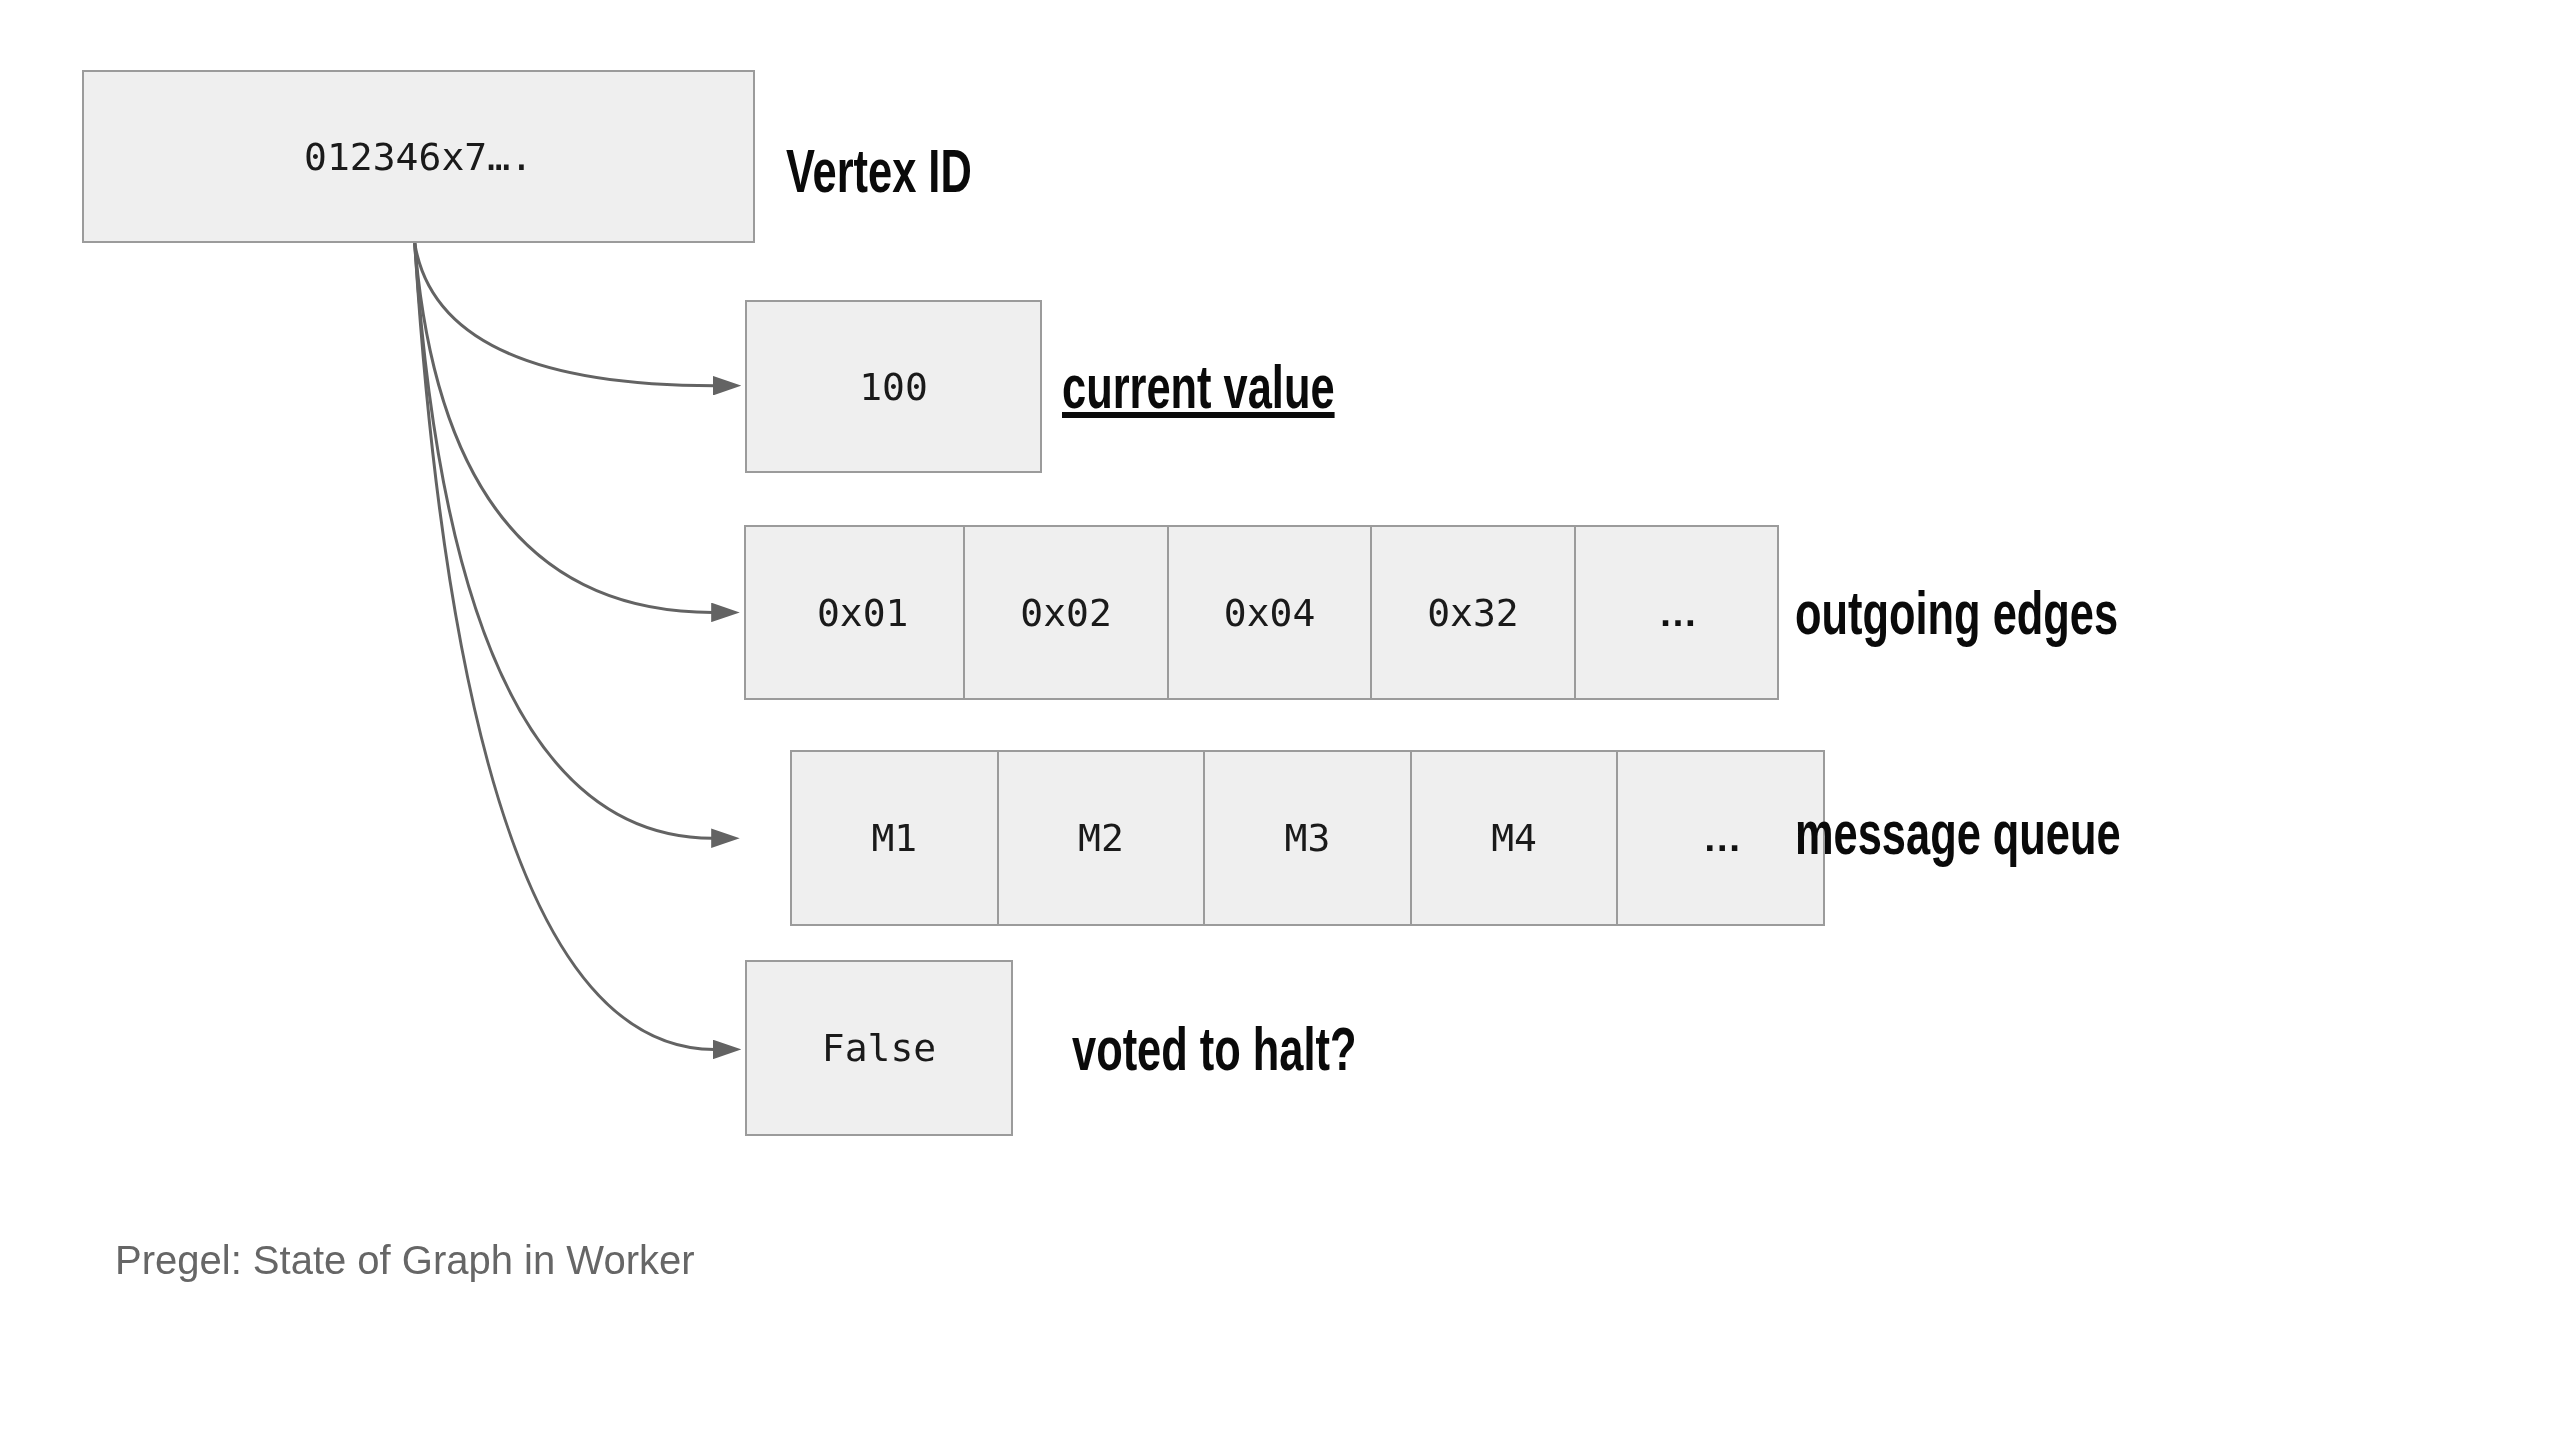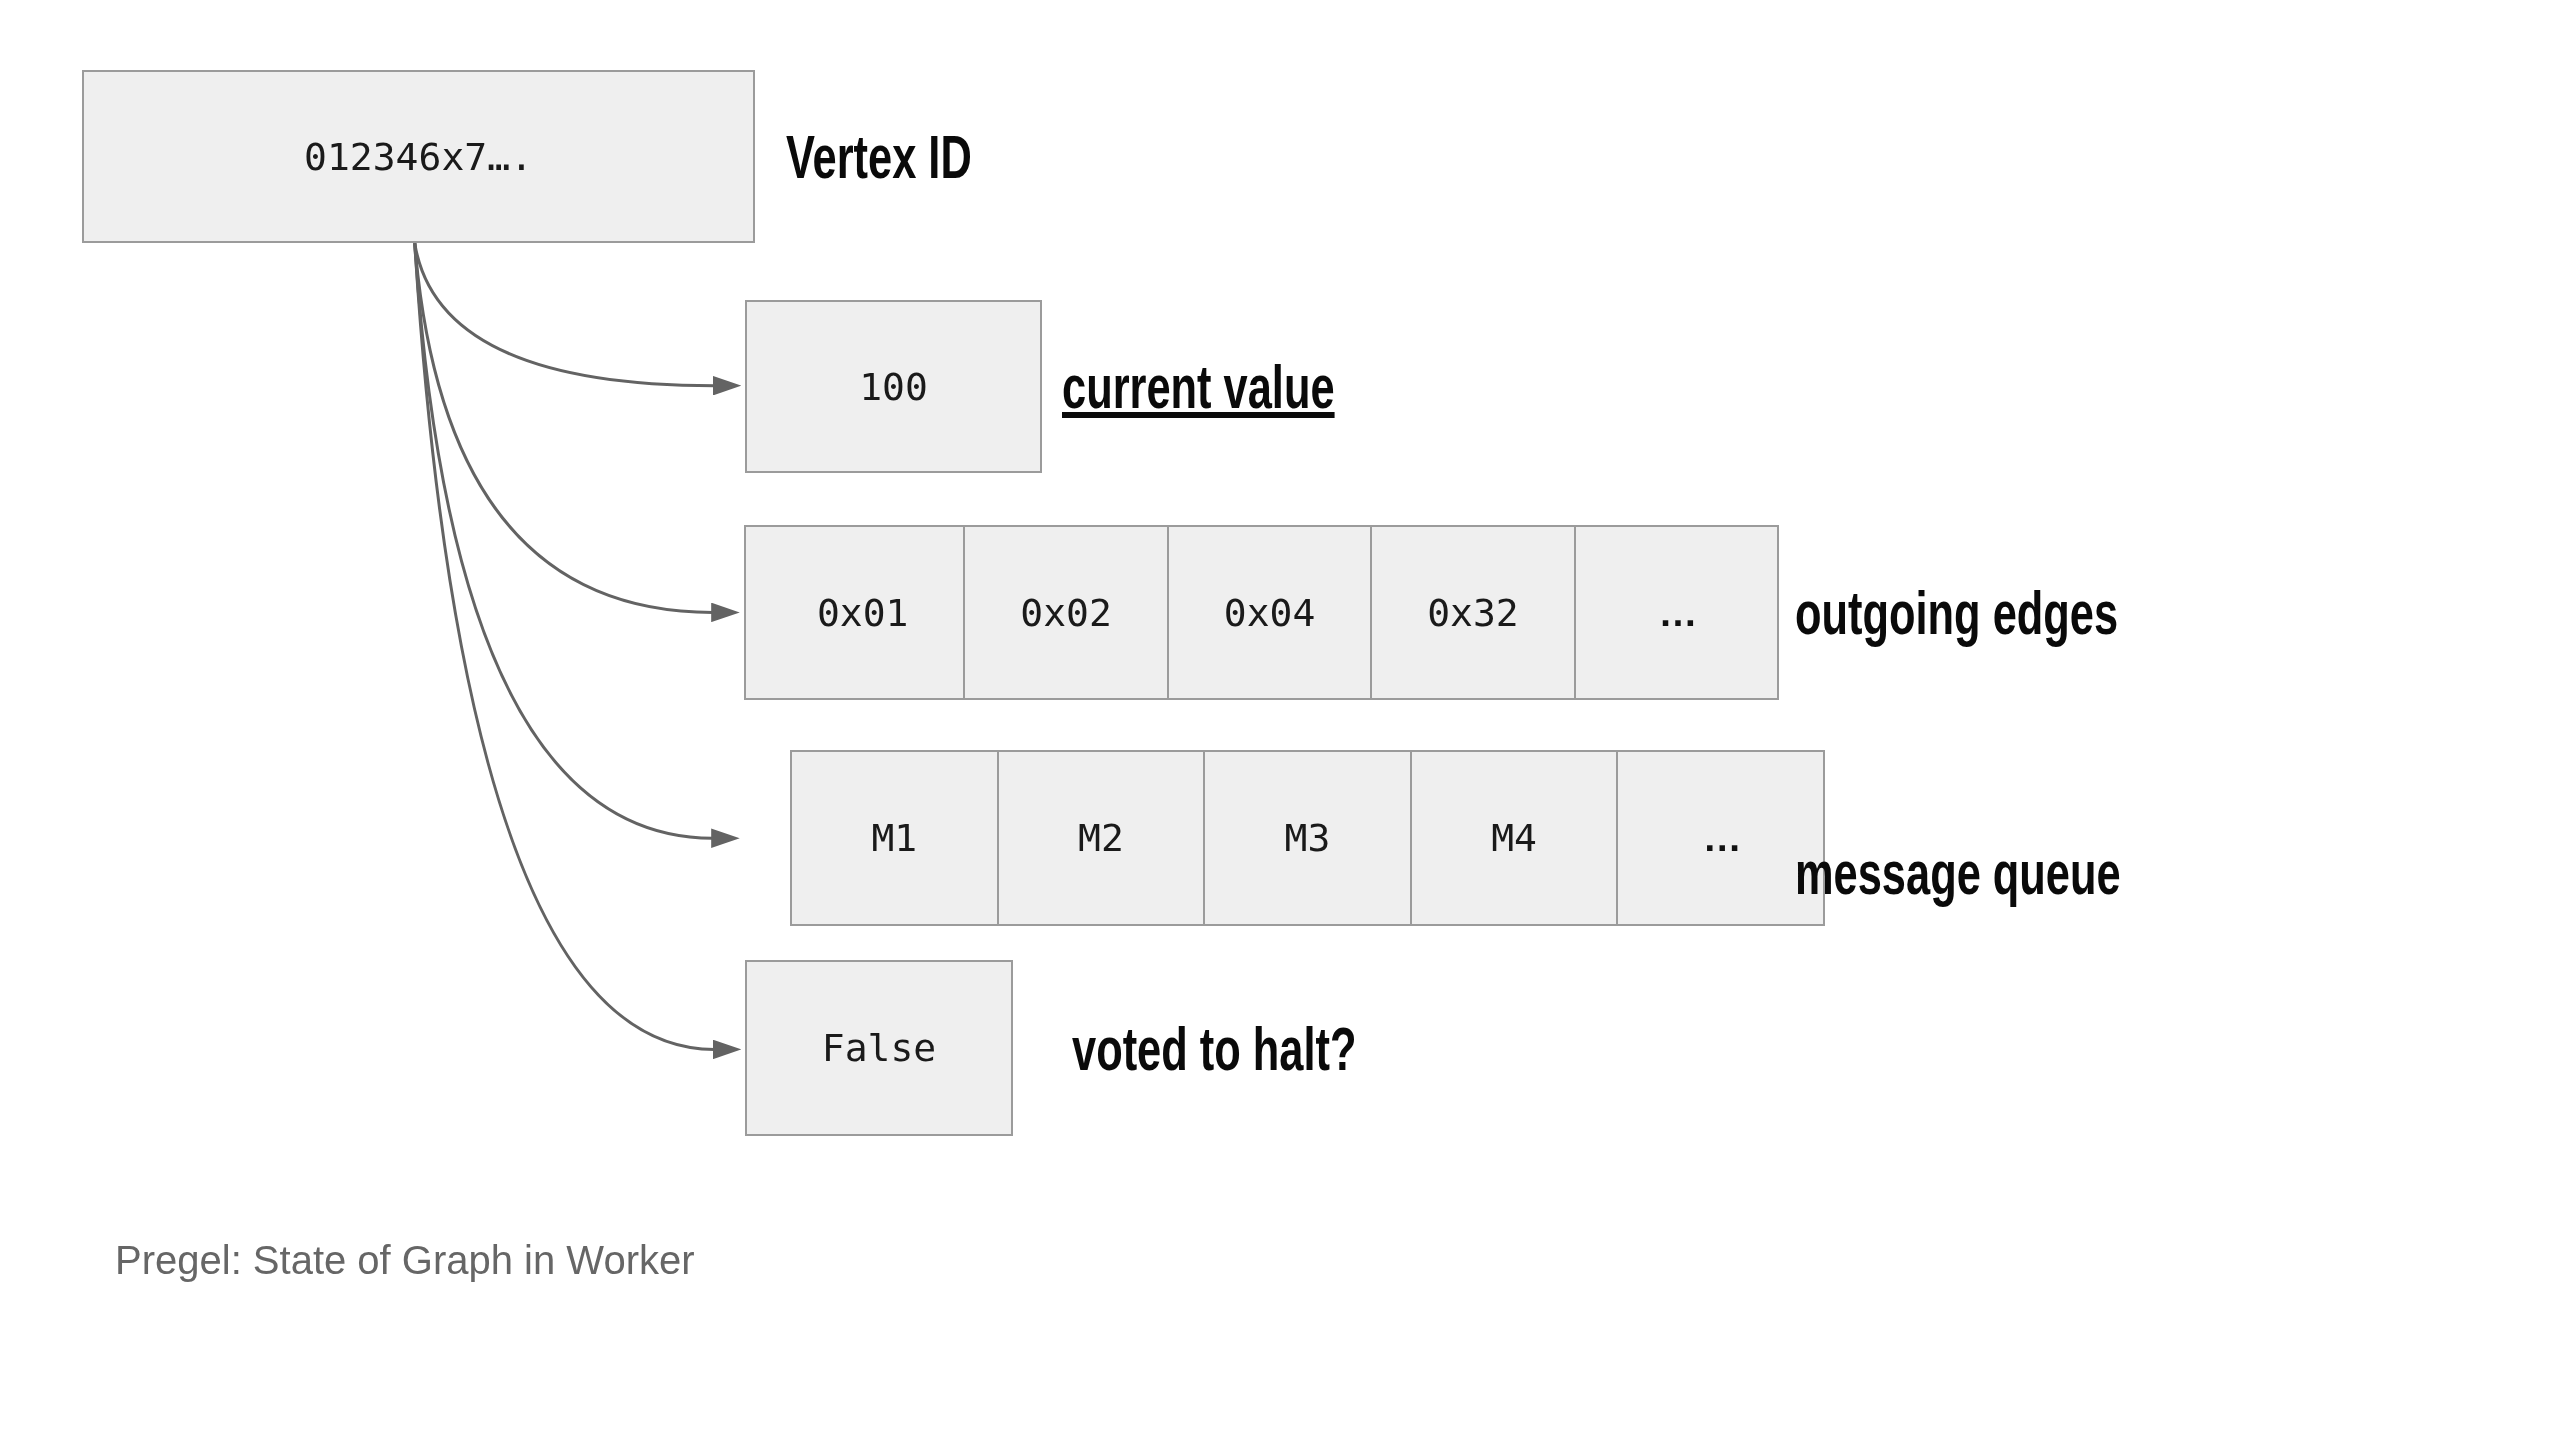--- a/index.html
+++ b/index.html
@@ -53,27 +53,27 @@
     font-weight:bold;font-size:62px;white-space:nowrap;
     transform:scaleX(0.70);transform-origin:left center;
   }
   .caption{
     position:absolute;left:115px;top:1238px;
     font-size:40px;color:var(--caption-text);white-space:nowrap;
   }
 
   
   .vertex-box{left:82px;top:70px;width:673px;height:173px;}
-  .vertex-label{left:786px;top:70px;height:173px;}
+  .vertex-label{left:786px;top:84px;height:173px;}
   .cv-box{left:745px;top:300px;width:297px;height:173px;}
   .cv-label{left:1062px;top:300px;height:173px;text-decoration:underline;}
   .oe-row{left:744px;top:525px;width:1035px;height:175px;padding-left:16px;}
   .oe-label{left:1795px;top:525px;height:175px;}
   .mq-row{left:744px;top:750px;width:1035px;height:176px;margin-left:46px;}
-  .mq-label{left:1795px;top:784px;height:176px;}
+  .mq-label{left:1795px;top:744px;height:176px;}
   .vh-box{left:745px;top:960px;width:268px;height:176px;}
   .vh-label{left:1072px;top:960px;height:176px;}
 </style>
 </head>
 <body>
 
 <div class="canvas">
 
   <svg class="arrows" viewBox="0 0 3000 1672" xmlns="http://www.w3.org/2000/svg">
     <defs>

